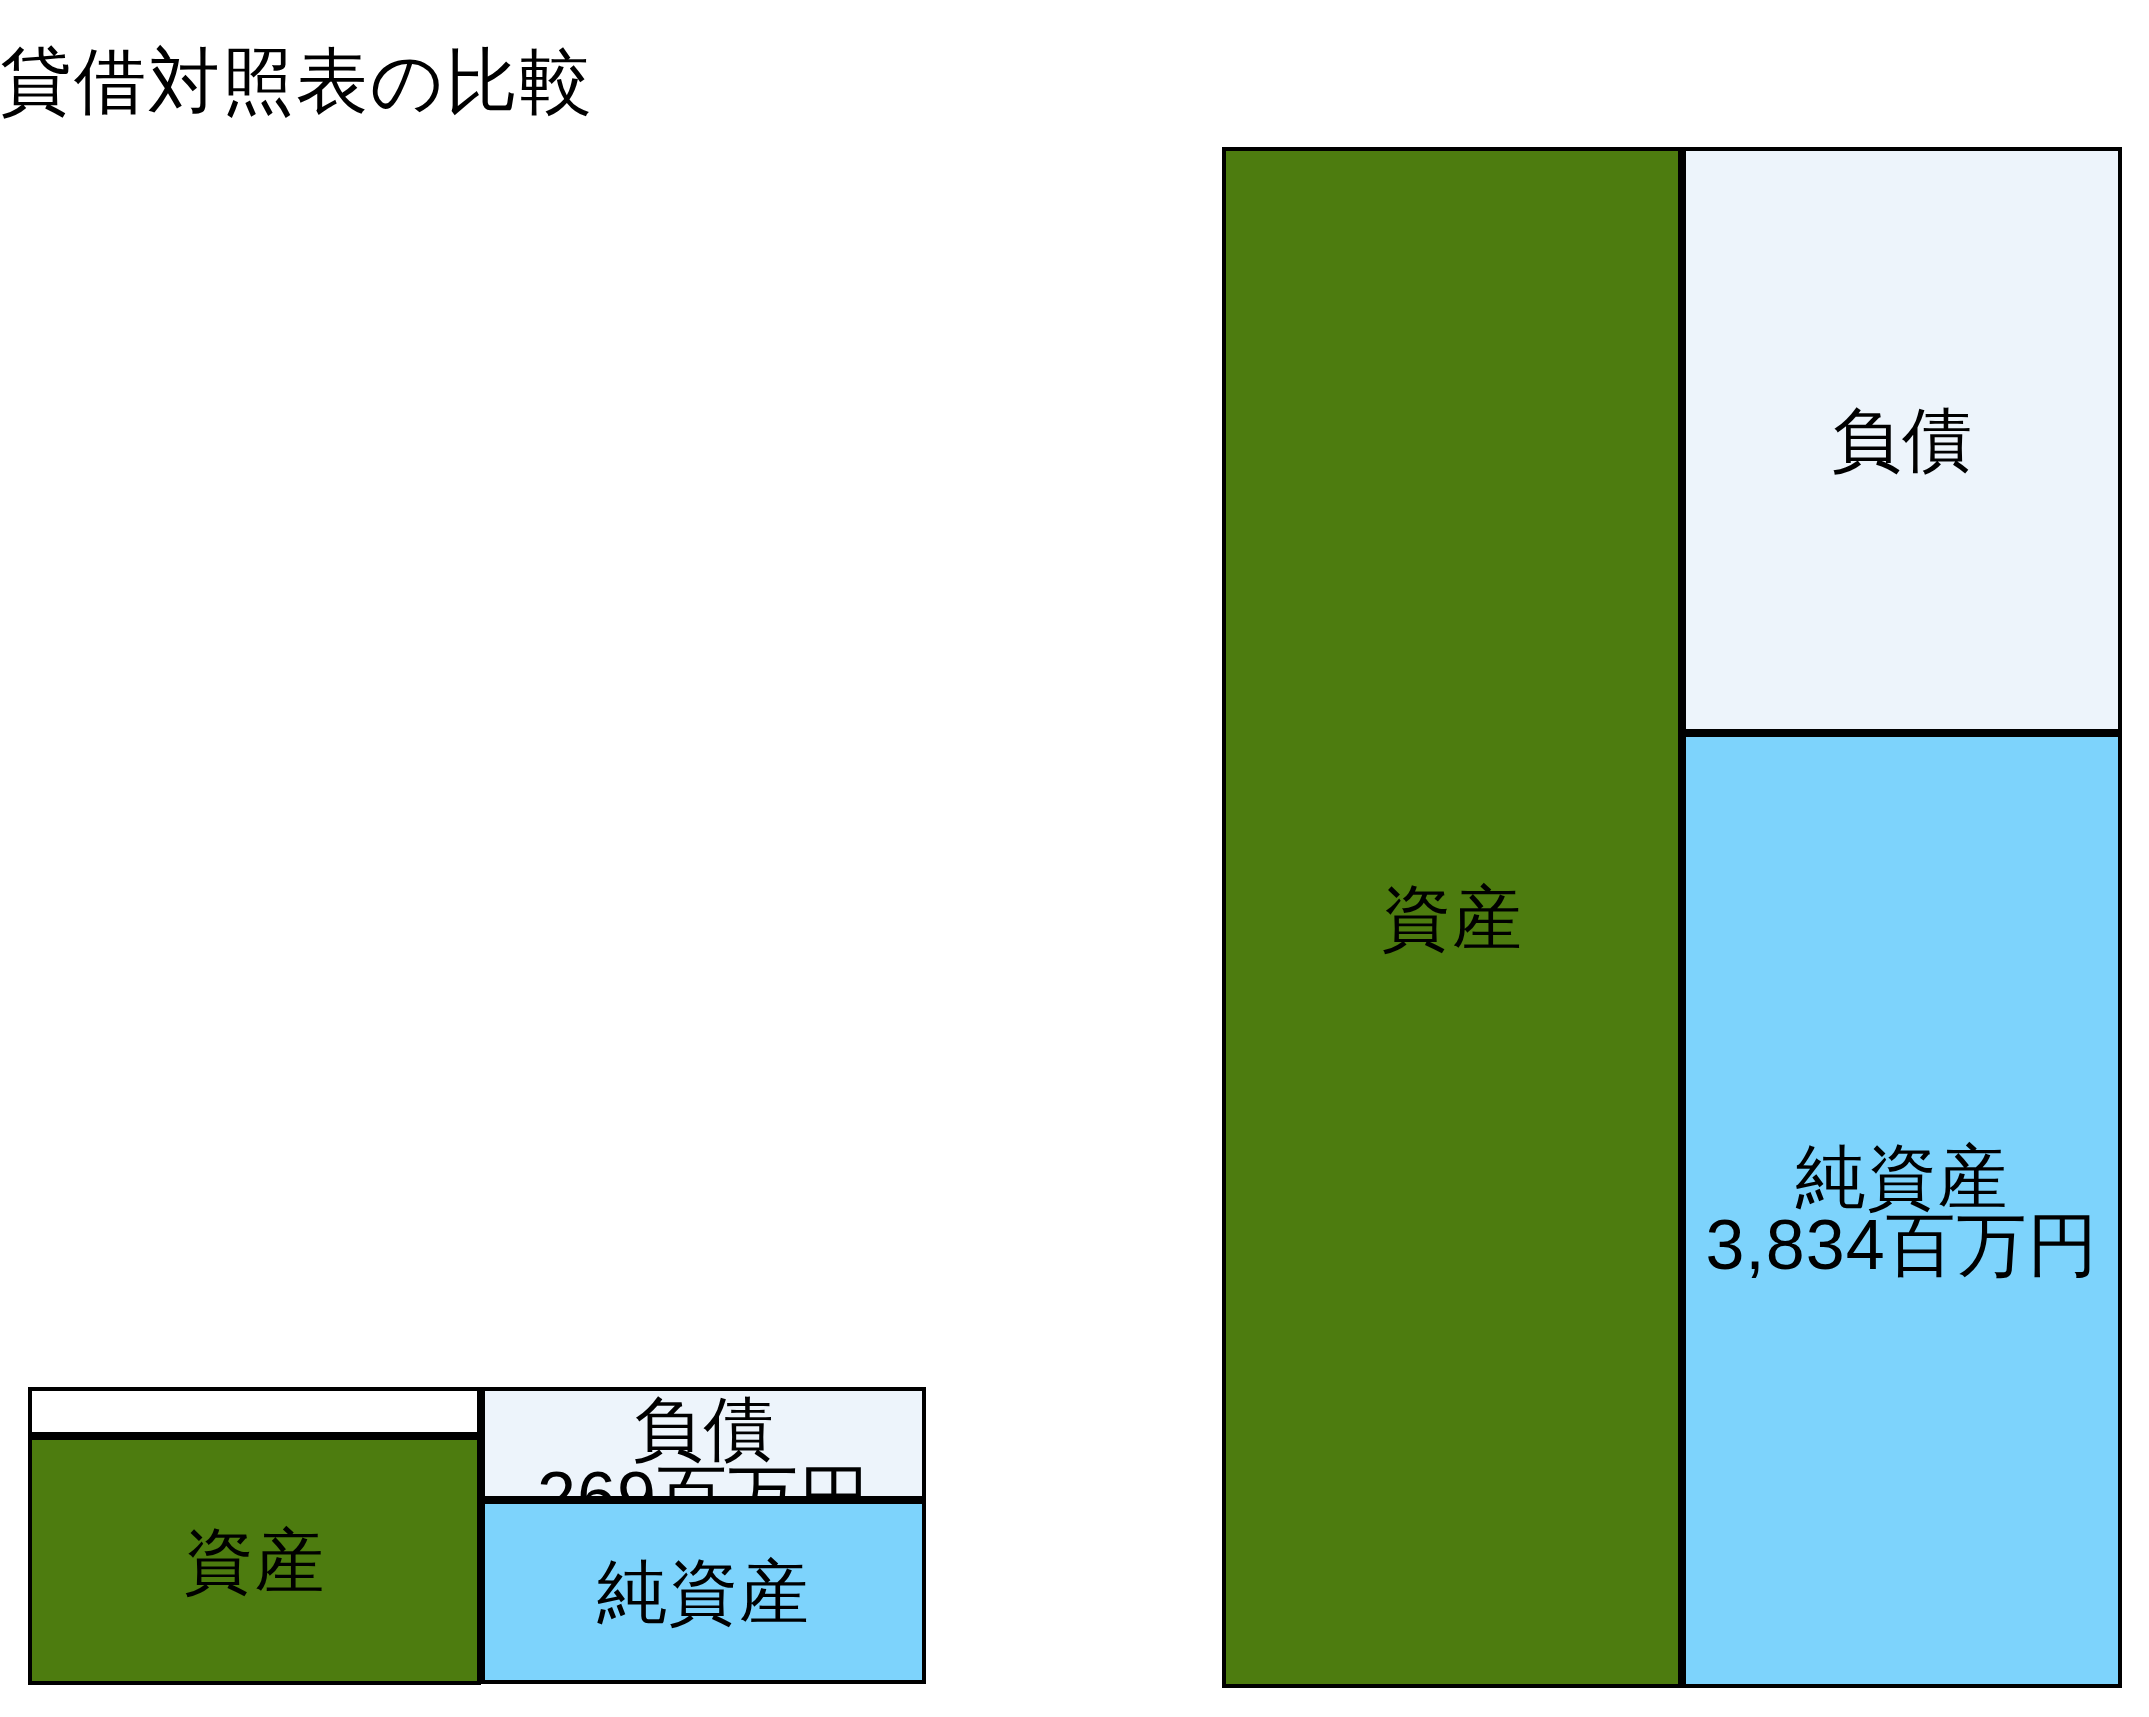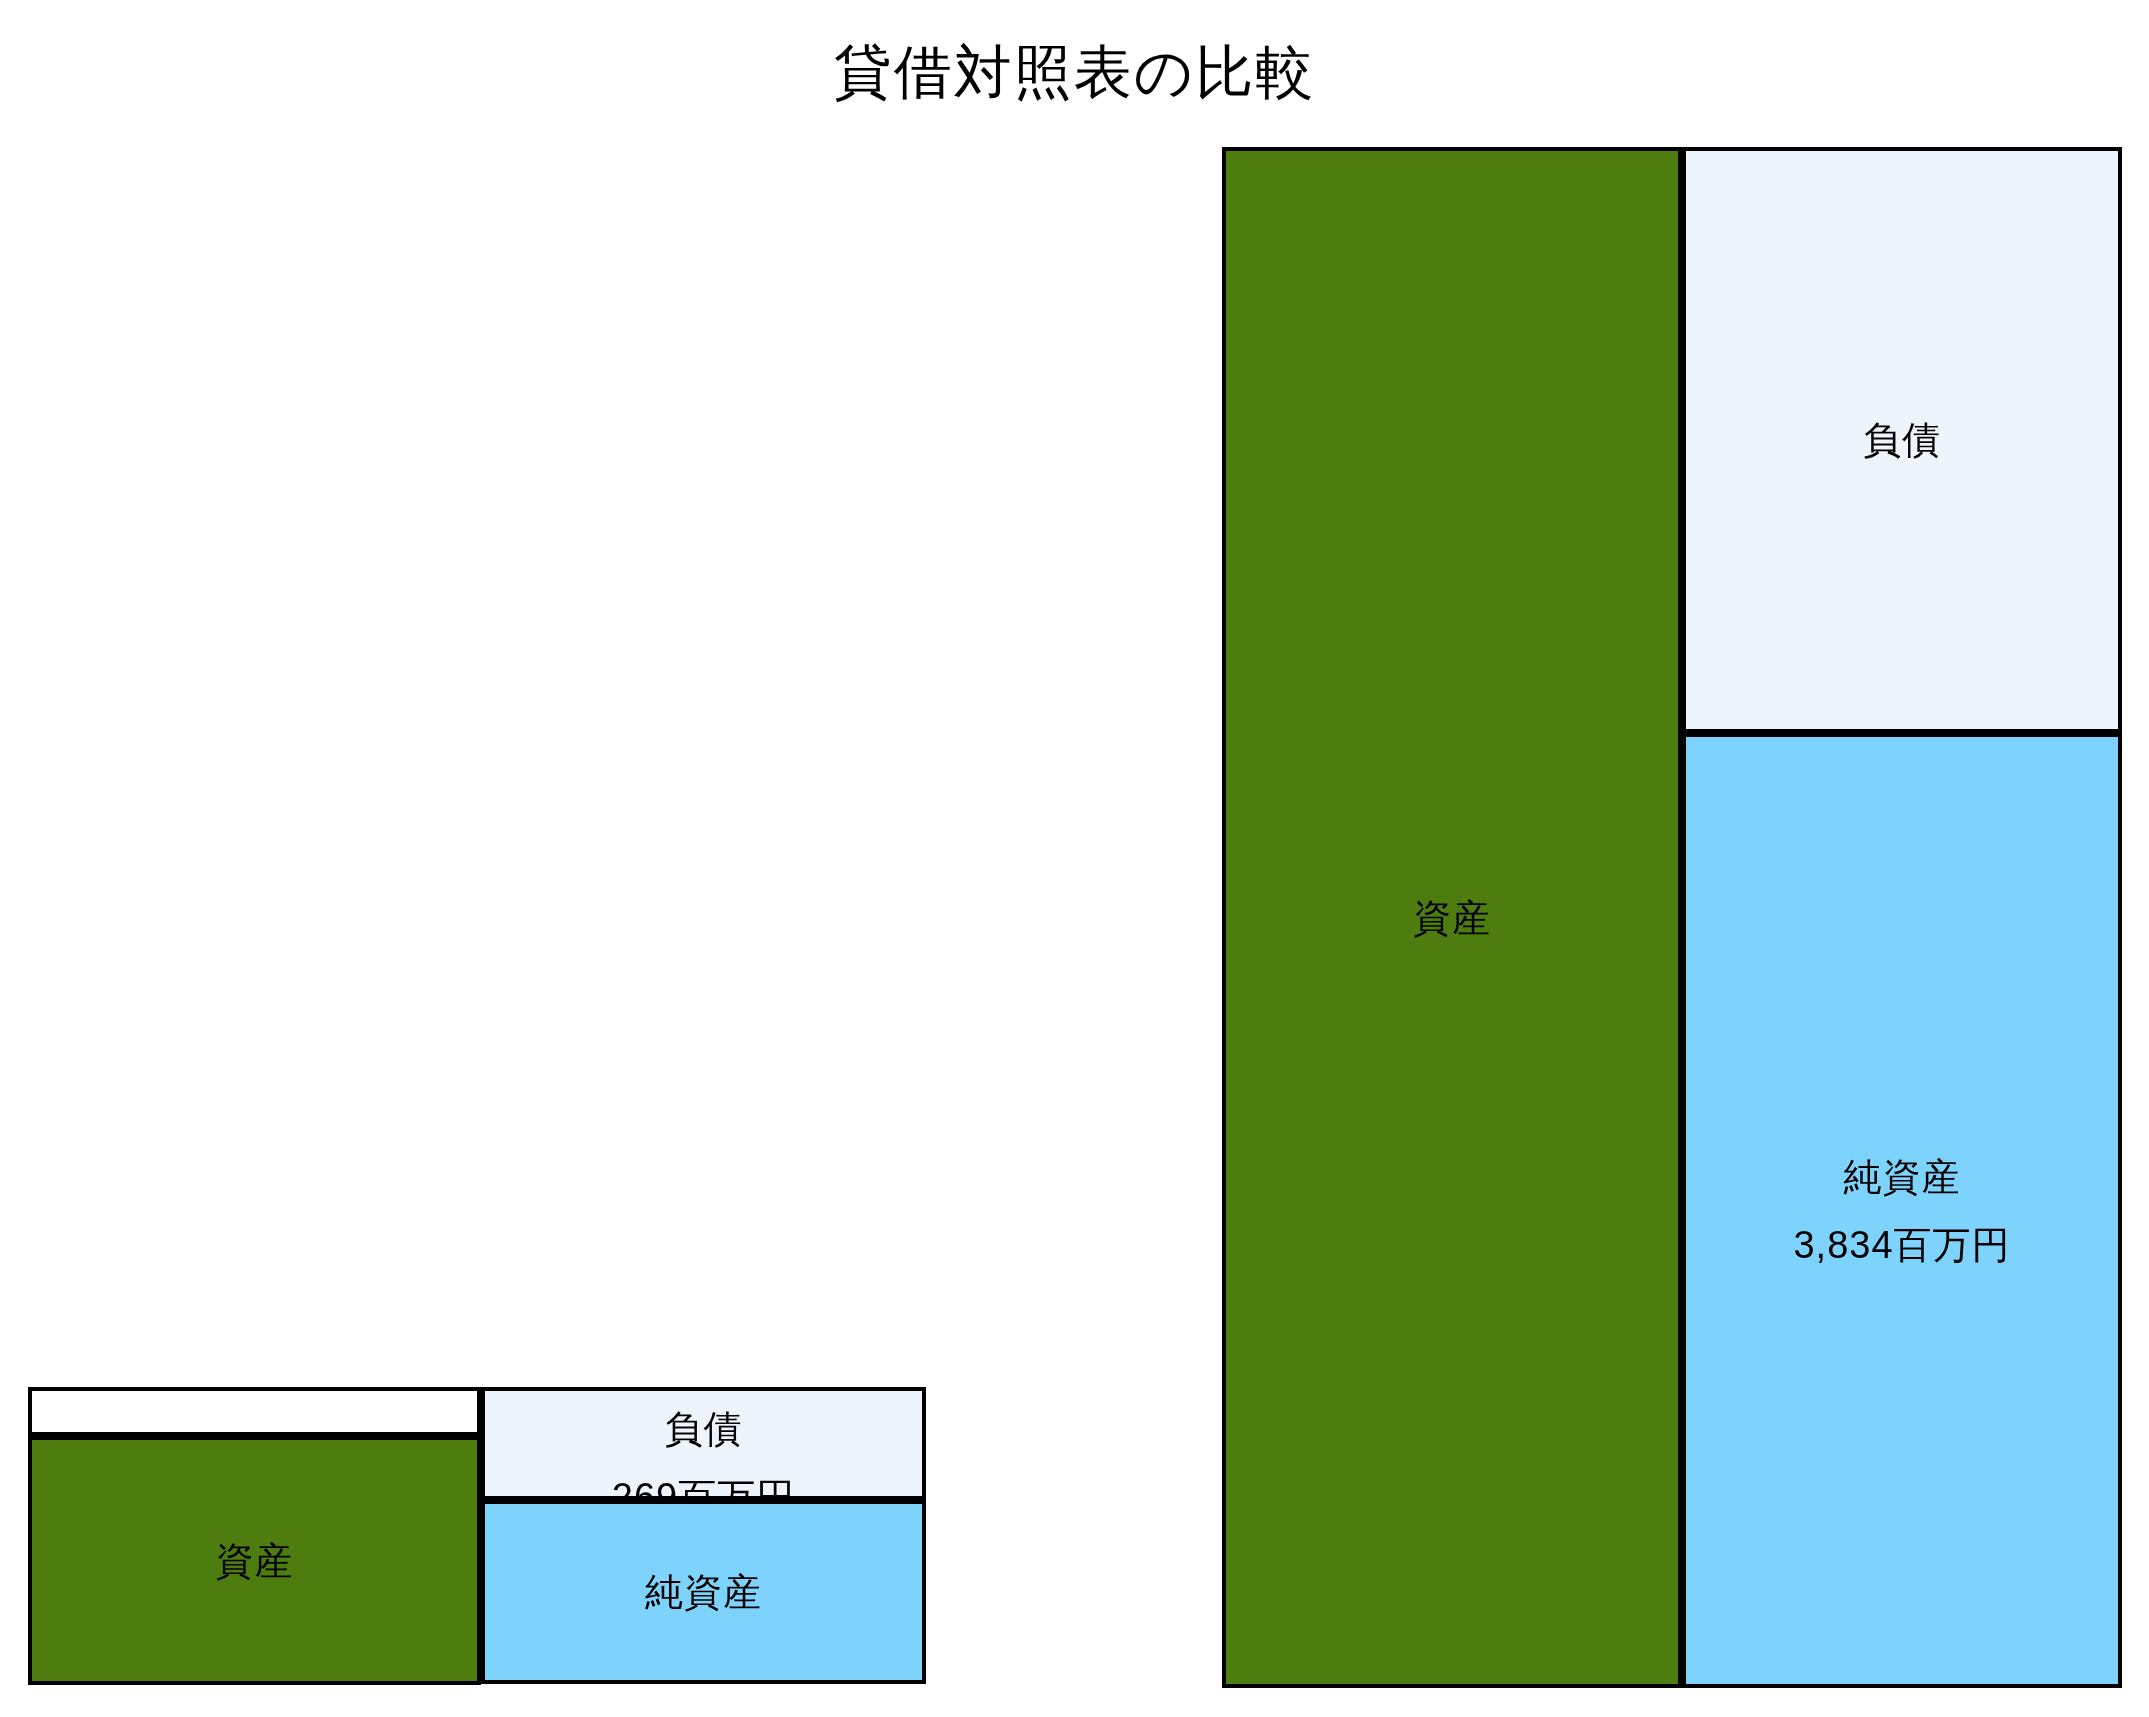--- a/index.html
+++ b/index.html
@@ -14,37 +14,37 @@
     height: 1717px;
     background: #ffffff;
     overflow: hidden;
     color: #000000;
   }
   .chart-title {
     position: absolute;
     top: 34px;
     left: 0;
     width: 2149px;
-    text-align: center;
-    font-size: 58px;
+    text-align: left;
+    font-size: 72px;
     font-weight: 400;
     letter-spacing: 2px;
     white-space: nowrap;
   }
   .bs-box {
     position: absolute;
     box-sizing: border-box;
     border: 4px solid #000000;
     display: flex;
     align-items: center;
     justify-content: center;
     text-align: center;
   }
   .bs-label {
-    font-size: 38px;
+    font-size: 70px;
     line-height: 68px;
     letter-spacing: 1px;
     white-space: nowrap;
   }
   .fill-assets      { background: #4d7c0f; }
   .fill-liabilities { background: #edf4fb; }
   .fill-net         { background: #7dd3fc; }
   .fill-empty       { background: #ffffff; }
 
   

